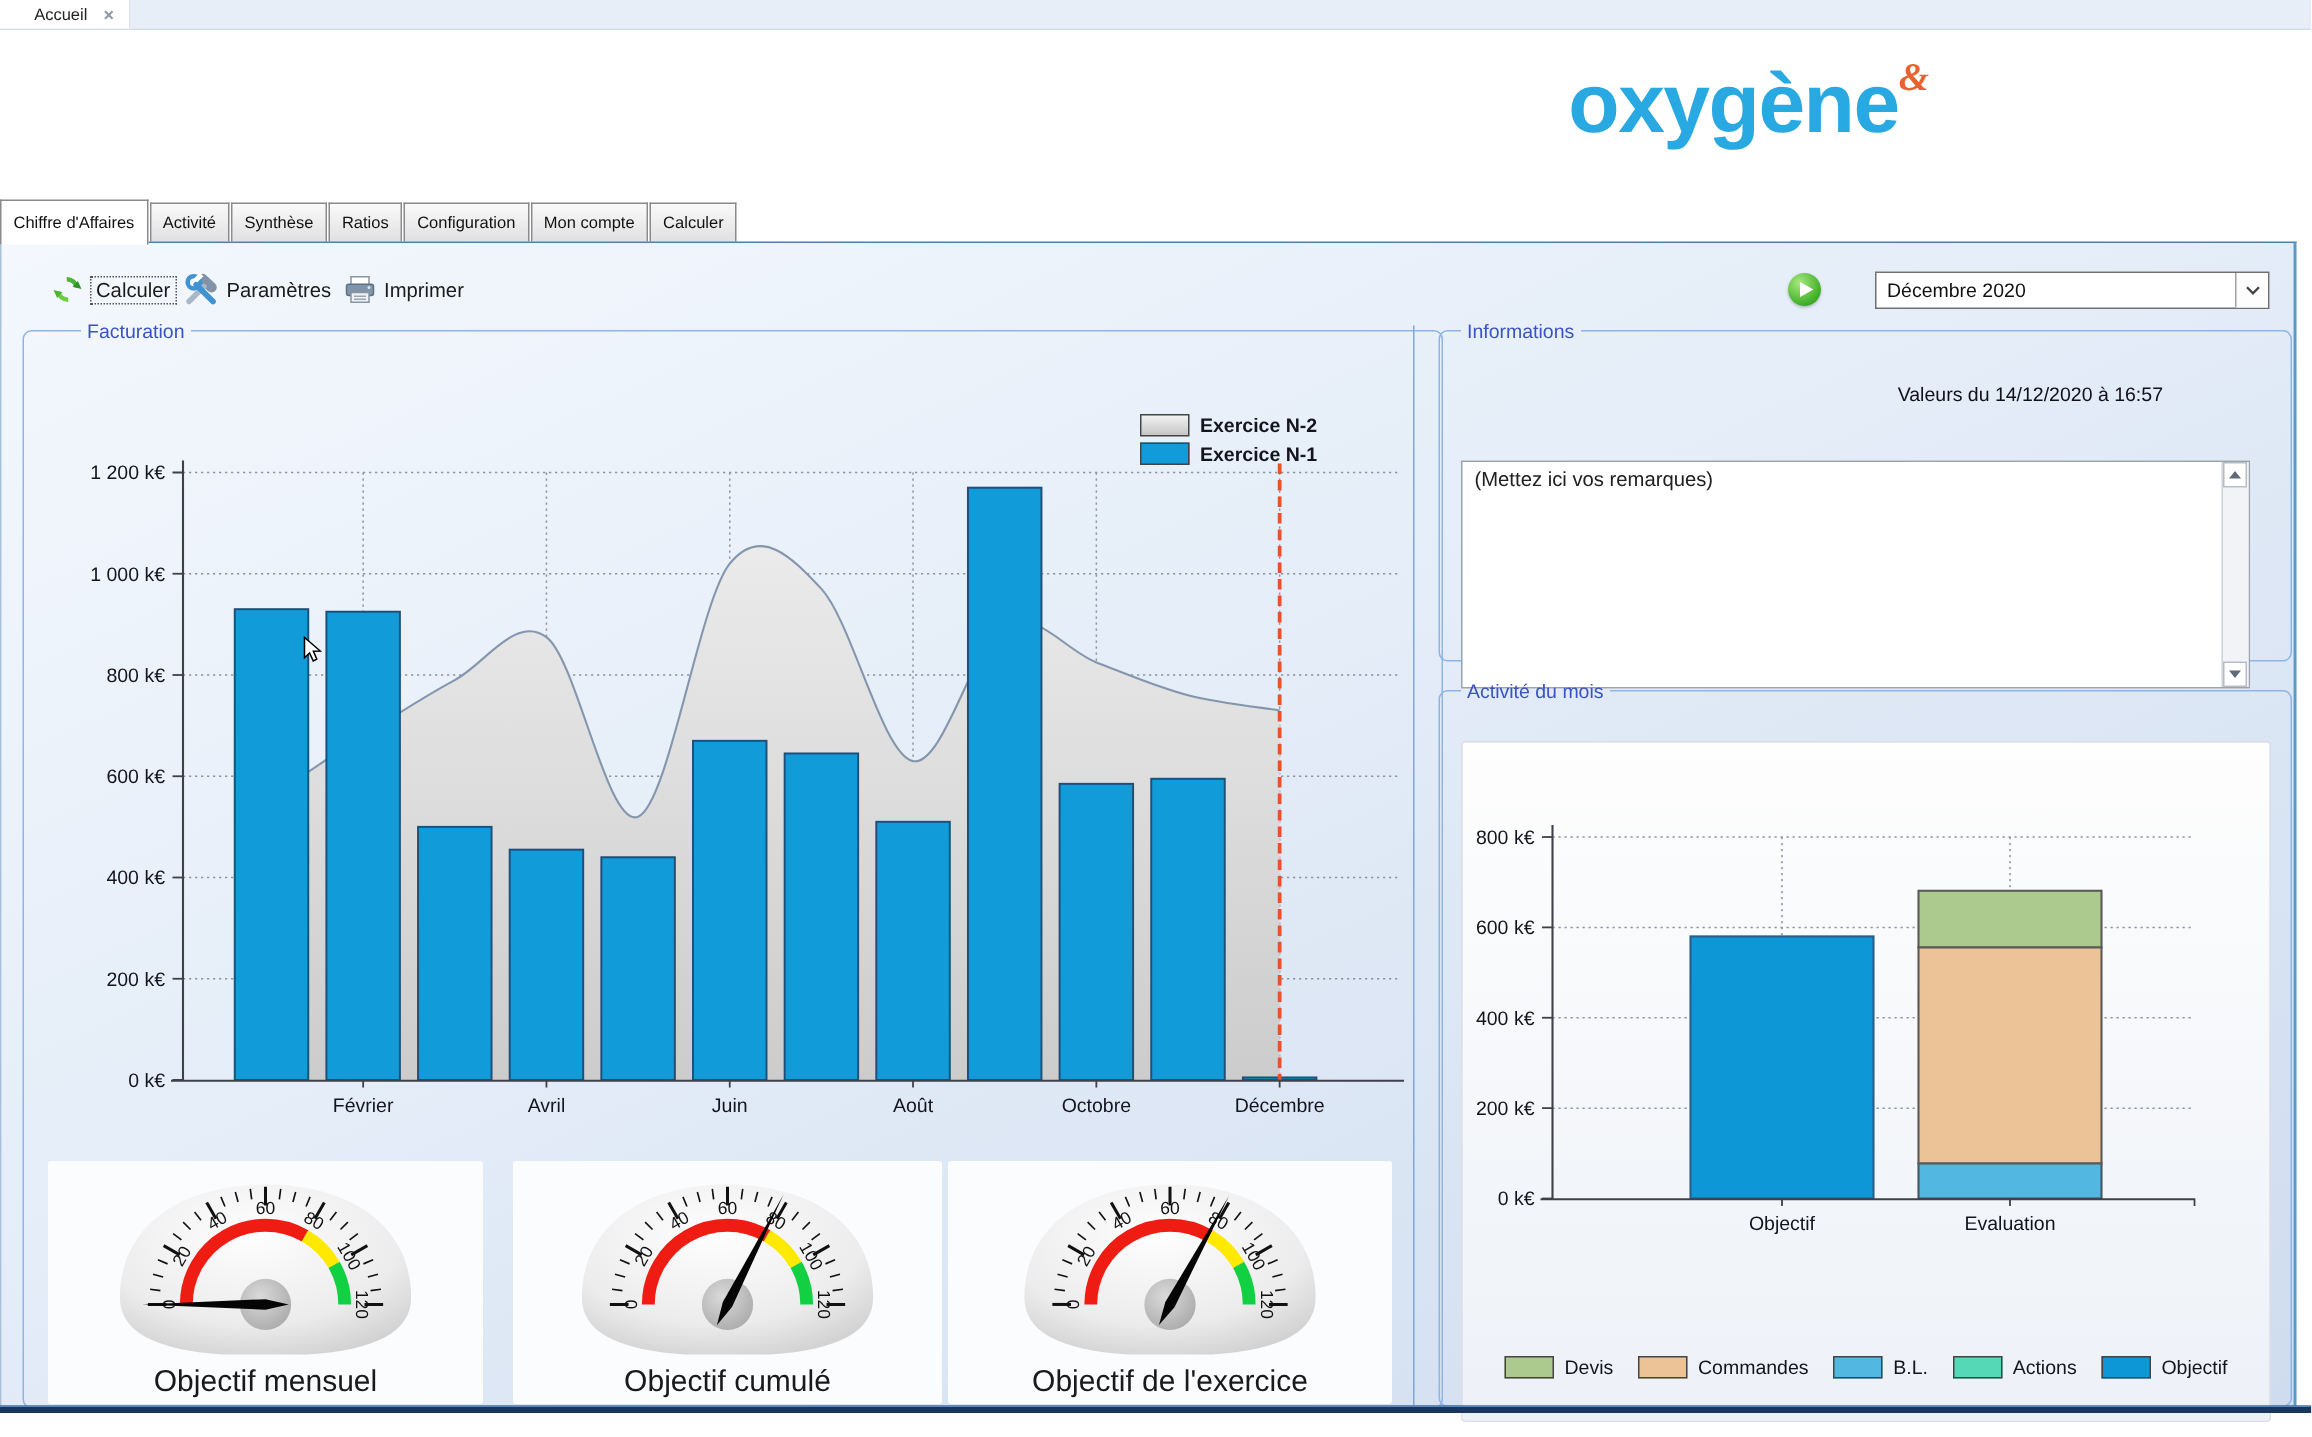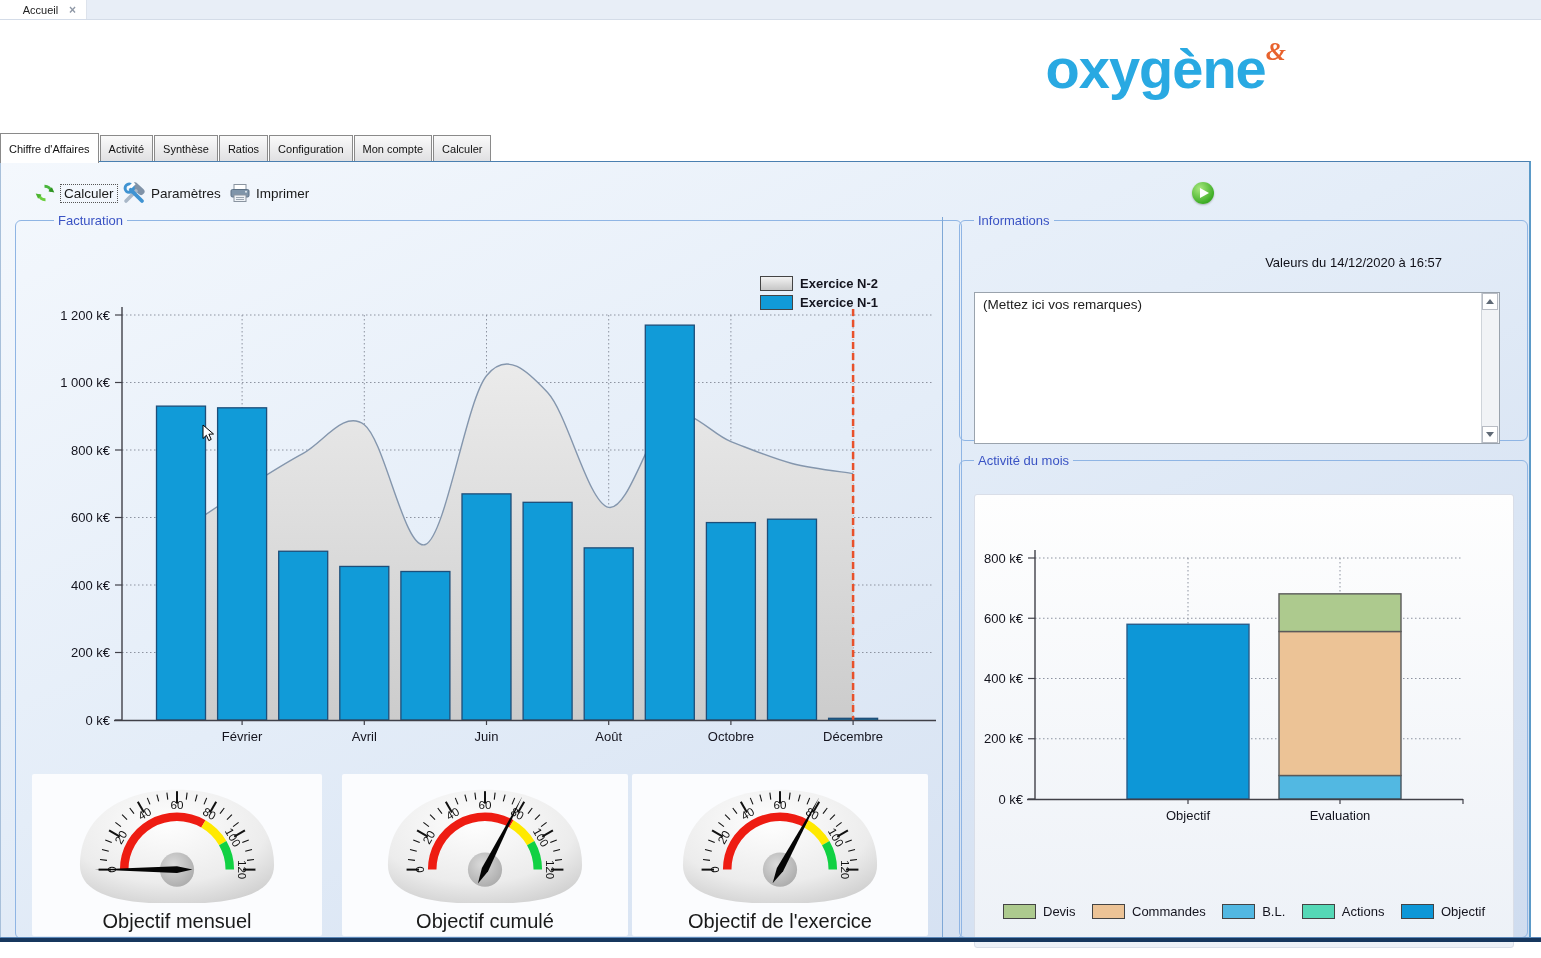--- a/index.html
+++ b/index.html
@@ -51,21 +51,21 @@
 
   .gauges{position:absolute;left:0;top:546px;width:100%;height:166px;}
   .gauge-box{position:absolute;top:0;height:162px;background:#fbfcfe;border-radius:2px;text-align:center;}
   .gauge-box svg{display:block;margin:4px auto 0 auto;}
   .gauge-caption{font-size:20px;color:#1a1a1a;margin-top:0px;}
 
   .cursor{position:absolute;left:186px;top:196px;}
 
   
   .values-caption{position:absolute;top:27px;right:85px;font-size:13px;color:#101018;}
-  .remarks{position:absolute;left:14px;top:64px;width:524px;height:150px;background:#fff;border:1px solid #9aa3ad;}
+  .remarks{position:absolute;left:14px;top:79px;width:524px;height:150px;background:#fff;border:1px solid #9aa3ad;}
   .remarks-text{position:absolute;left:0;top:0;right:18px;bottom:0;font-size:13.5px;color:#202020;padding:4px 8px;}
   .vscroll{position:absolute;right:0px;top:0px;bottom:0px;width:17px;background:#f1f3f6;border-left:1px solid #cfd4da;}
   .sc-btn{position:absolute;left:0;width:16px;height:17px;background:#fff;border:1px solid #b8bcc4;box-sizing:border-box;display:flex;align-items:center;justify-content:center;}
   .sc-btn.up{top:0;}
   .sc-btn.down{bottom:0;}
   .tri-up{width:0;height:0;border-left:4px solid transparent;border-right:4px solid transparent;border-bottom:5px solid #606a76;}
   .tri-down{width:0;height:0;border-left:4px solid transparent;border-right:4px solid transparent;border-top:5px solid #606a76;}
 
   
   .act-panel{position:absolute;left:14px;top:26px;width:538px;height:452px;background:linear-gradient(#fefefe,#edf1f7);border:1px solid #d9dee8;border-radius:3px;}
@@ -127,20 +127,28 @@
           <rect x="2" y="6.5" width="18" height="7.5" rx="1.5" fill="#7f95aa" stroke="#5c7186"></rect>
           <circle cx="17" cy="8.7" r="1" fill="#dfe8ef"></circle>
           <rect x="5" y="12" width="12" height="6.5" fill="#eef2f6" stroke="#8a94a0"></rect>
           <line x1="7" y1="14.5" x2="15" y2="14.5" stroke="#9aa6b2"></line>
           <line x1="7" y1="16.5" x2="15" y2="16.5" stroke="#9aa6b2"></line>
         </svg>
         <span class="lbl">Imprimer</span>
       </div>
       <div class="play-btn">
         <span class="play-tri"></span>
+      </div>
+      <div class="combo">
+        <span class="combo-value">Décembre 2020</span>
+        <span class="combo-arrow">
+          <svg width="10" height="7" viewBox="0 0 10 7">
+              <polyline points="1,1.5 5,5.5 9,1.5" stroke="#444" stroke-width="1.6" fill="none"></polyline>
+            </svg>
+        </span>
       </div>
     </div>
 
     <fieldset class="gb gb-fact">
       <legend>Facturation</legend>
       <svg id="factChart" width="918" height="505">
           <defs>
             <linearGradient id="areaG" x1="0" y1="0" x2="0" y2="1">
               <stop offset="0%" stop-color="#ebebeb"></stop>
               <stop offset="100%" stop-color="#cccccc"></stop>

